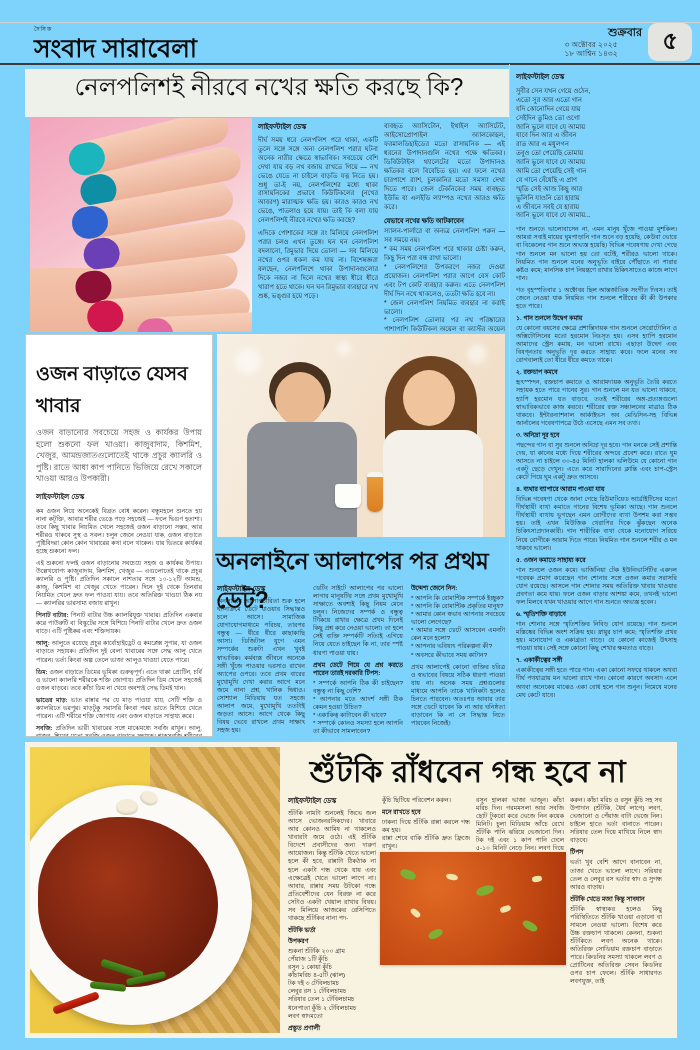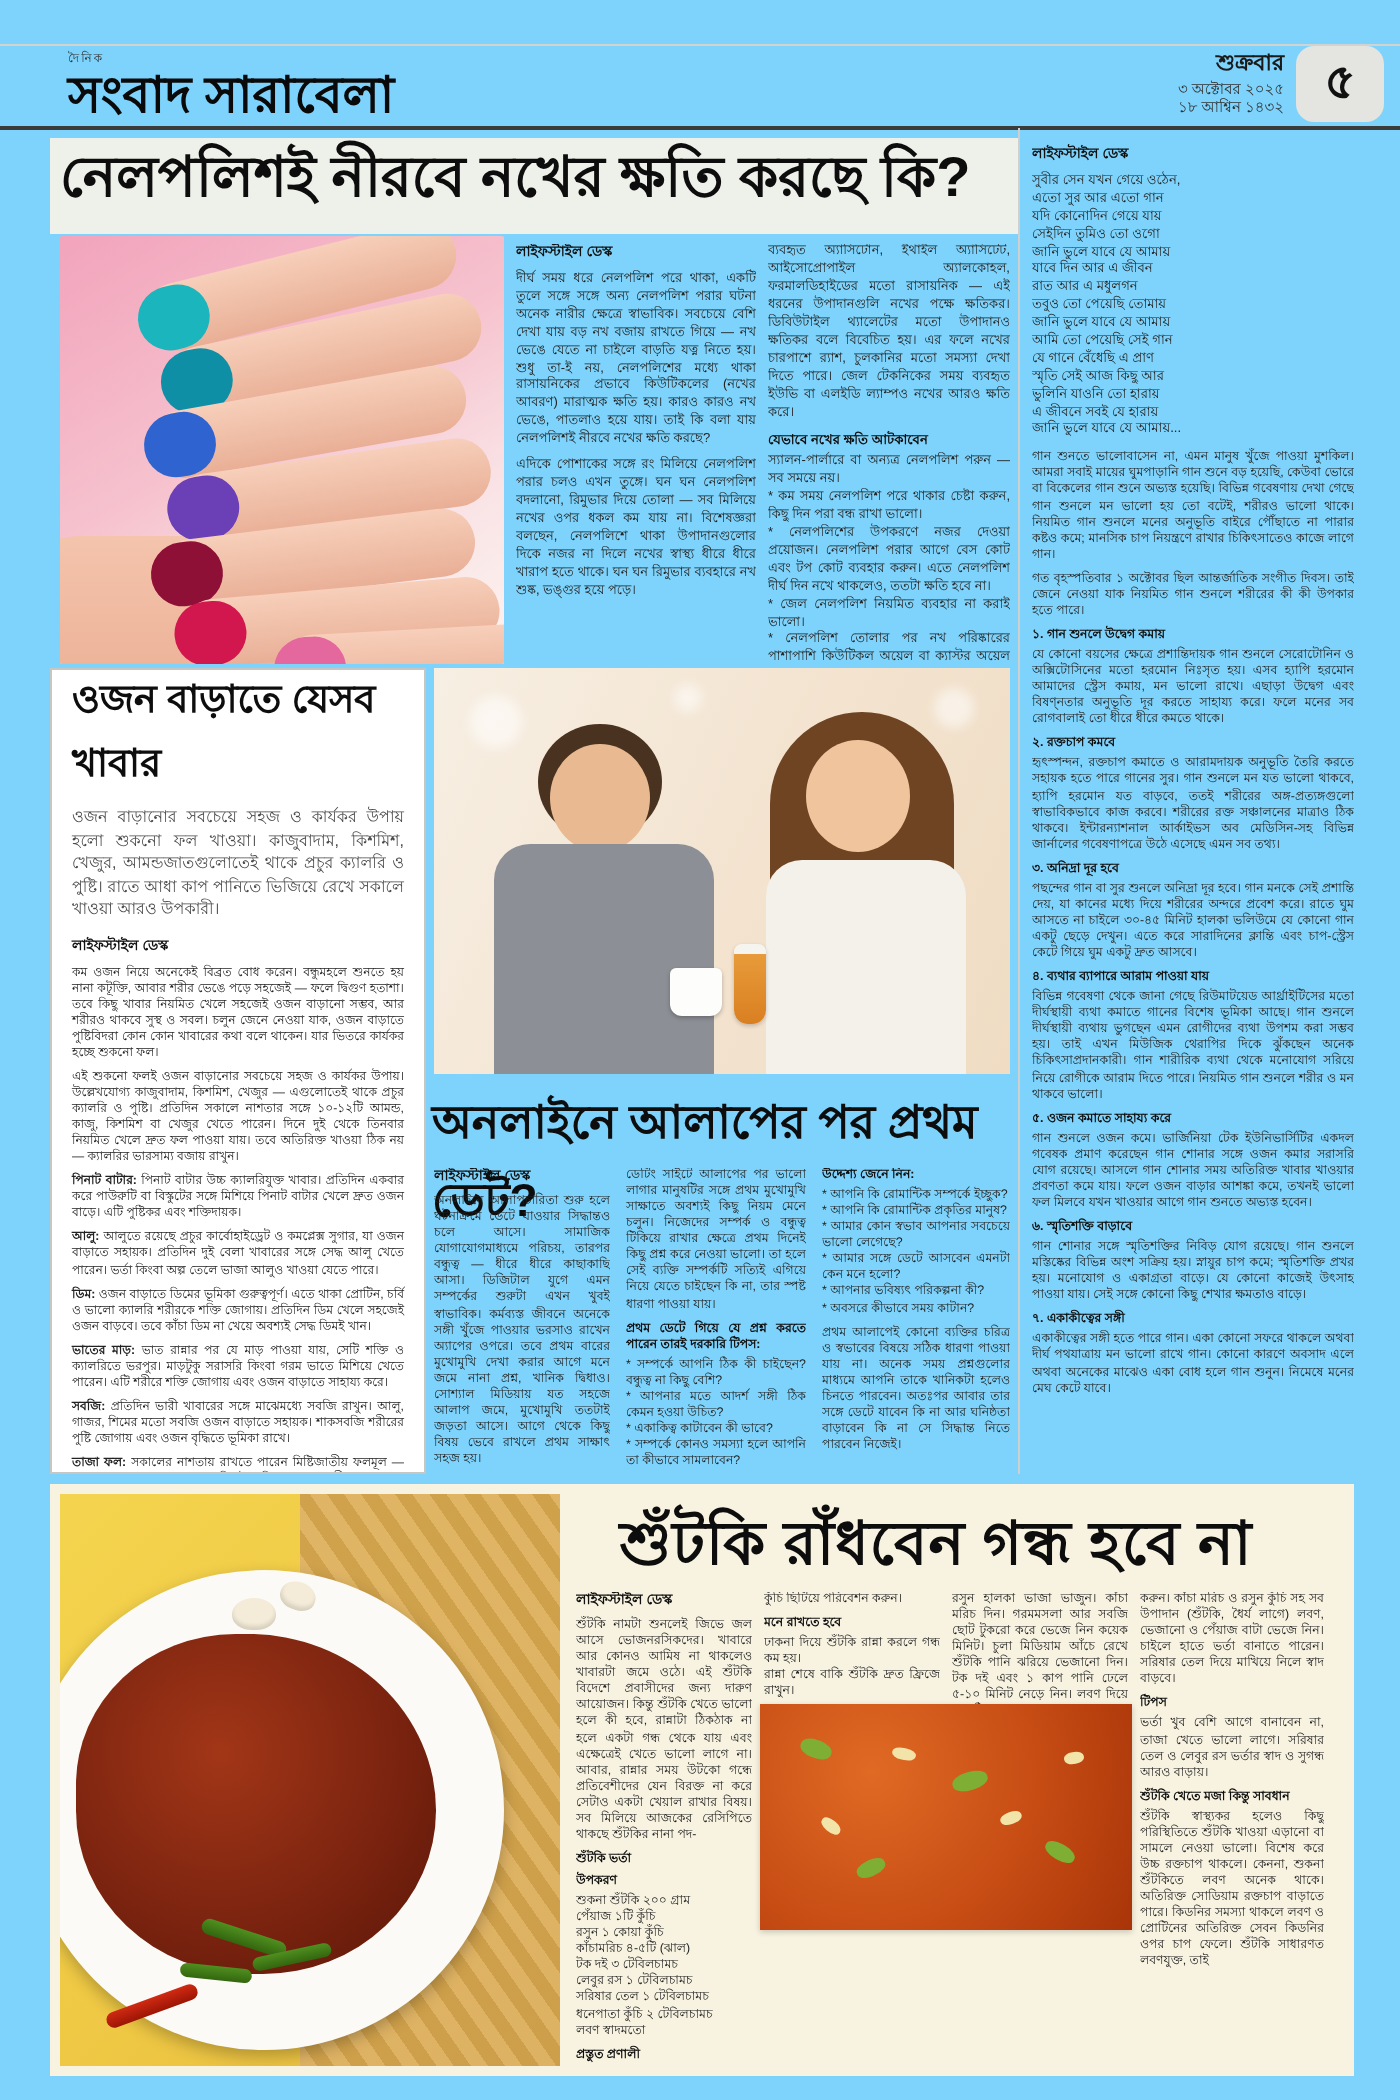--- a/index.html
+++ b/index.html
@@ -9,44 +9,44 @@
   .rule{background:#d2d2d0;height:1px;}
   .rule-dark{background:#3b3b3b;height:2px;}
   .vrule{background:#cfcfcd;width:1px;}
 
   
   .logo-top{font-size:6px;color:#333;letter-spacing:1px;}
   .logo{font-size:25px;font-weight:bold;color:#0a0a0a;line-height:1.05;}
   .section-title{font-size:27px;font-weight:bold;text-align:center;color:#0a0a0a;}
   .date-block{text-align:right;line-height:1.25;}
   .weekday{font-size:11px;font-weight:bold;}
-  .dline{font-size:7.5px;color:#333;}
+  .dline{font-size:7.5px;color:#333;text-align:center;}
   .page-badge{background:#e4e4e1;border-radius:9px;display:flex;align-items:center;justify-content:center;
               font-size:24px;font-weight:bold;color:#111;}
 
   
-  .h-main{font-size:28px;font-weight:bold;line-height:1.1;color:#0d0d0d;}
+  .h-main{font-size:24px;font-weight:normal;line-height:1.1;color:#0d0d0d;text-align:center;}
   .h-right{font-size:16.5px;font-weight:bold;line-height:1.25;color:#0d0d0d;}
   .h-box{font-size:19px;font-weight:bold;color:#0d0d0d;}
   .h-mid{font-size:23px;font-weight:bold;color:#0d0d0d;}
   .h-bottom{font-size:30px;font-weight:bold;text-align:center;color:#0d0d0d;letter-spacing:.5px;}
 
   .byline{font-size:7px;font-weight:bold;color:#111;margin:0 0 4px 0;}
   .body{font-size:6.5px;line-height:1.38;color:#222;text-align:justify;}
   .body p{margin:0 0 4px 0;}
   .small{font-size:6.2px;line-height:1.3;}
   .pre{white-space:pre-line;}
   .subhead{font-weight:bold;color:#0d0d0d;margin:3px 0 2px 0;}
   .lyrics{font-size:6.6px;line-height:1.35;color:#222;white-space:pre-line;margin-bottom:5px;}
   .lead{font-size:8px;line-height:1.45;color:#4a4a4a;text-align:justify;margin:4px 0 6px 0;}
   .lbl{font-weight:bold;}
   .clip{overflow:hidden;}
 
   
-  .wbox{border:1px solid #c6c6c2;background:#fff;box-sizing:border-box;padding:0 10px;}
+  .wbox{border:1px solid #c6c6c2;background:#fff;box-sizing:border-box;padding:24px 10px;}
 
   
   .nail-photo{background:linear-gradient(150deg,#f2a4bc,#f6c2ce 45%,#f9e2e5 72%,#fdf4f0);overflow:hidden;border-radius:1px;}
   .finger{position:absolute;width:160px;height:34px;background:linear-gradient(#f7cfba,#e9af96);border-radius:17px;}
   .finger .tip{position:absolute;left:-3px;top:1px;width:36px;height:32px;border-radius:16px;}
   .palm{position:absolute;background:linear-gradient(#f4c4ac,#e8a98d);border-radius:40px;}
 
   
   .couple{background:linear-gradient(115deg,#f7efe3,#f3e3cf 55%,#efdcc3);overflow:hidden;}
   .bokeh{position:absolute;border-radius:50%;background:rgba(255,255,255,.55);filter:blur(3px);}

